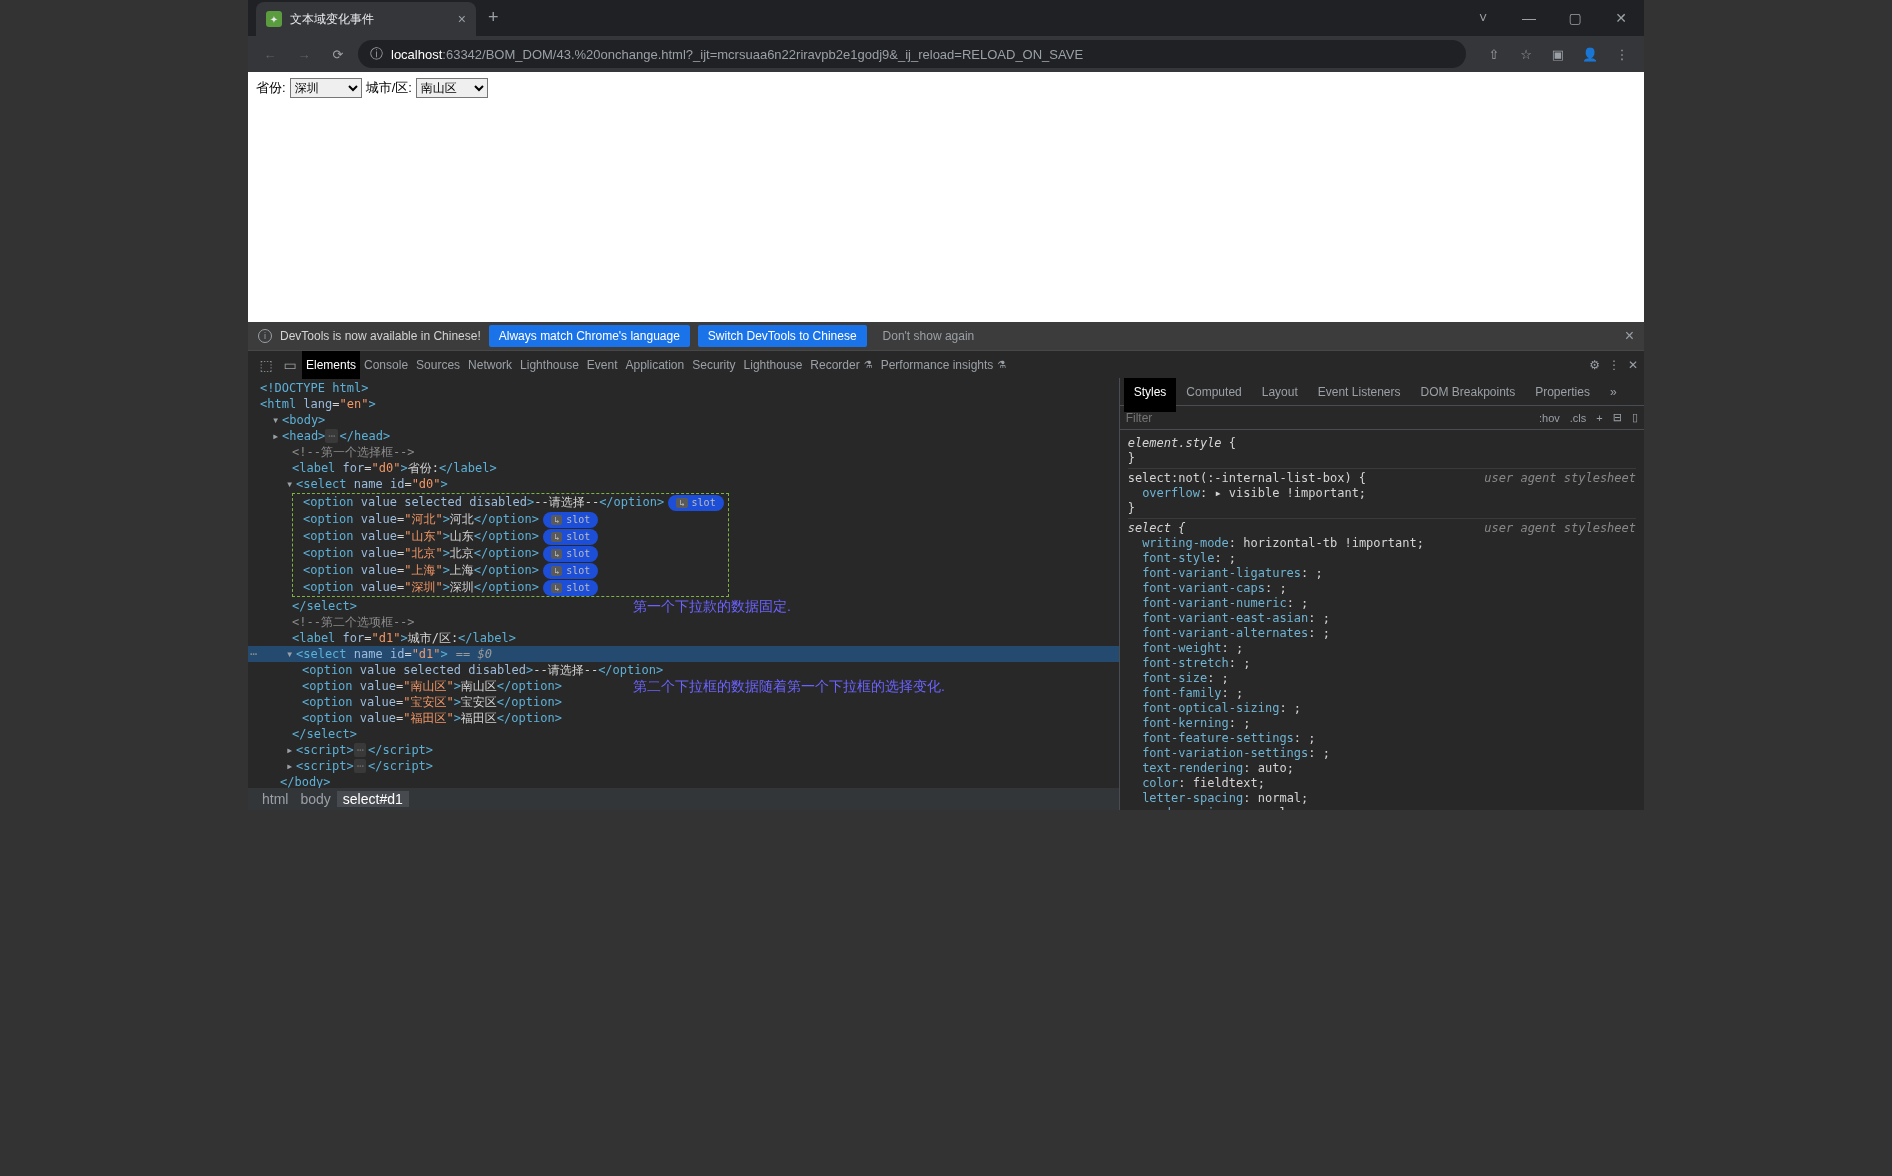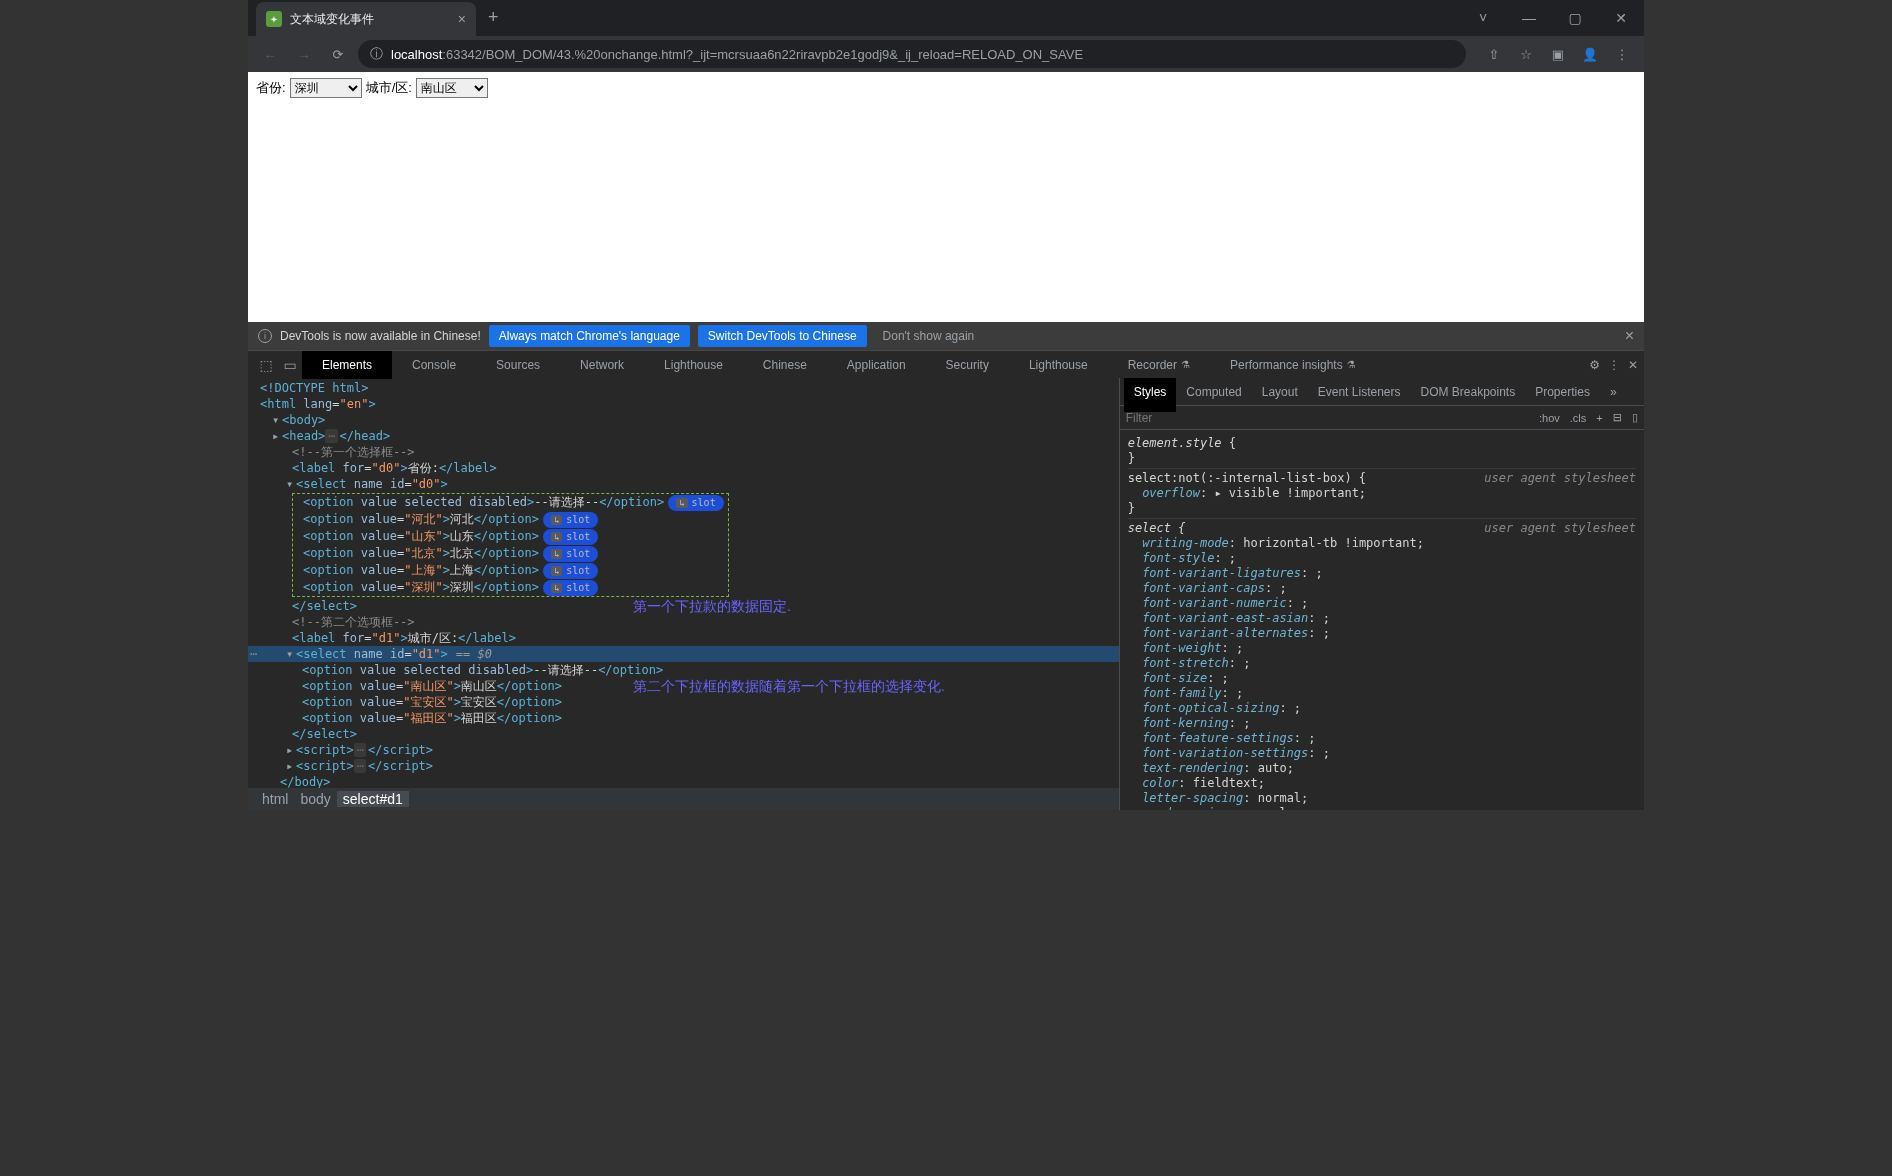--- a/index.html
+++ b/index.html
@@ -33,21 +33,21 @@
 
 .dt-notice{background:#3c3c3c;height:28px;display:flex;align-items:center;padding:0 10px;gap:8px;font-size:12px;color:#d4d4d4;position:relative}
 .dt-notice .info{width:14px;height:14px;border:1px solid #9aa0a6;border-radius:50%;display:flex;align-items:center;justify-content:center;font-size:9px;color:#9aa0a6}
 .btn-primary{background:#1a73e8;color:#fff;padding:4px 10px;border-radius:2px;font-size:12px}
 .btn-link{color:#9aa0a6;padding:4px 8px;font-size:12px}
 .notice-close{position:absolute;right:10px;color:#9aa0a6;font-size:16px}
 
 
 .dt-tabs{background:#282828;height:28px;display:flex;align-items:center;padding:0 6px;font-size:12px;color:#9aa0a6;border-top:1px solid #474747;position:relative}
 .dt-tool-icon{width:24px;display:flex;justify-content:center;color:#9aa0a6;font-size:14px}
-.dt-tab{padding:0 20px;height:28px;display:flex;align-items:center;gap:4px}
+.dt-tab{padding:0 4px;height:28px;display:flex;align-items:center;gap:4px}
 .dt-tab.active{background:#000;color:#fff}
 .dt-tabs-right{position:absolute;right:6px;display:flex;gap:8px}
 
 
 .dt-body{display:flex;height:432px;background:#282828}
 .dt-elements{flex:0 0 826px;display:flex;flex-direction:column;border-right:1px solid #494c50}
 .dom-tree{flex:1;overflow:auto;font-family:Menlo,Consolas,monospace;font-size:12px;line-height:16px;padding:2px 0;color:#d4d4d4}
 .dom-line{padding:0 4px;white-space:nowrap}
 .dom-line.sel{background:#244b6f}
 .dom-box{border:1px dashed #7cb342;margin:1px 0}
@@ -68,21 +68,21 @@
 
 .dt-styles{flex:1;display:flex;flex-direction:column;background:#282828}
 .st-tabs{height:28px;display:flex;align-items:center;font-size:12px;color:#9aa0a6;padding:0 4px;gap:0;border-bottom:1px solid #494c50}
 .st-tab{padding:16px 10px;height:41px;display:flex;align-items:center}
 .st-tab.active{background:#000;color:#fff}
 .st-filter{height:24px;display:flex;align-items:center;padding:0 6px;border-bottom:1px solid #494c50;color:#9aa0a6;font-size:12px;gap:10px}
 .st-filter input{background:none;border:none;color:#9aa0a6;flex:1;font-size:12px;outline:none}
 .st-filter .ctrl{font-size:11px}
 .css-rules{flex:1;overflow:auto;font-family:Menlo,Consolas,monospace;font-size:12px;line-height:15px;padding:4px 8px;color:#d4d4d4}
 .css-sel{color:#d7ba7d}
-.css-prop{color:#6fb3d2;font-style:italic}
+.css-prop{color:#6fb3d2;}
 .css-val{color:#d4d4d4}
 .css-ua{float:right;color:#888;font-style:italic}
 .rule-block{border-bottom:1px solid #3a3a3a;padding:2px 0}
 </style>
 </head>
 <body>
 
 <div class="viewport">
 
 <div class="browser-top">
@@ -136,21 +136,21 @@
 </div>
 
 <div class="dt-tabs">
   <div class="dt-tool-icon">⬚</div>
   <div class="dt-tool-icon">▭</div>
   <div class="dt-tab active">Elements</div>
   <div class="dt-tab">Console</div>
   <div class="dt-tab">Sources</div>
   <div class="dt-tab">Network</div>
   <div class="dt-tab">Lighthouse</div>
-  <div class="dt-tab">Chinese</div>
+  <div class="dt-tab">Event</div>
   <div class="dt-tab">Application</div>
   <div class="dt-tab">Security</div>
   <div class="dt-tab">Lighthouse</div>
   <div class="dt-tab">
         <span>Recorder</span> 
         <span style="font-size:10px">⚗</span>
       </div>
   <div class="dt-tab">
         <span>Performance insights</span> 
         <span style="font-size:10px">⚗</span>

